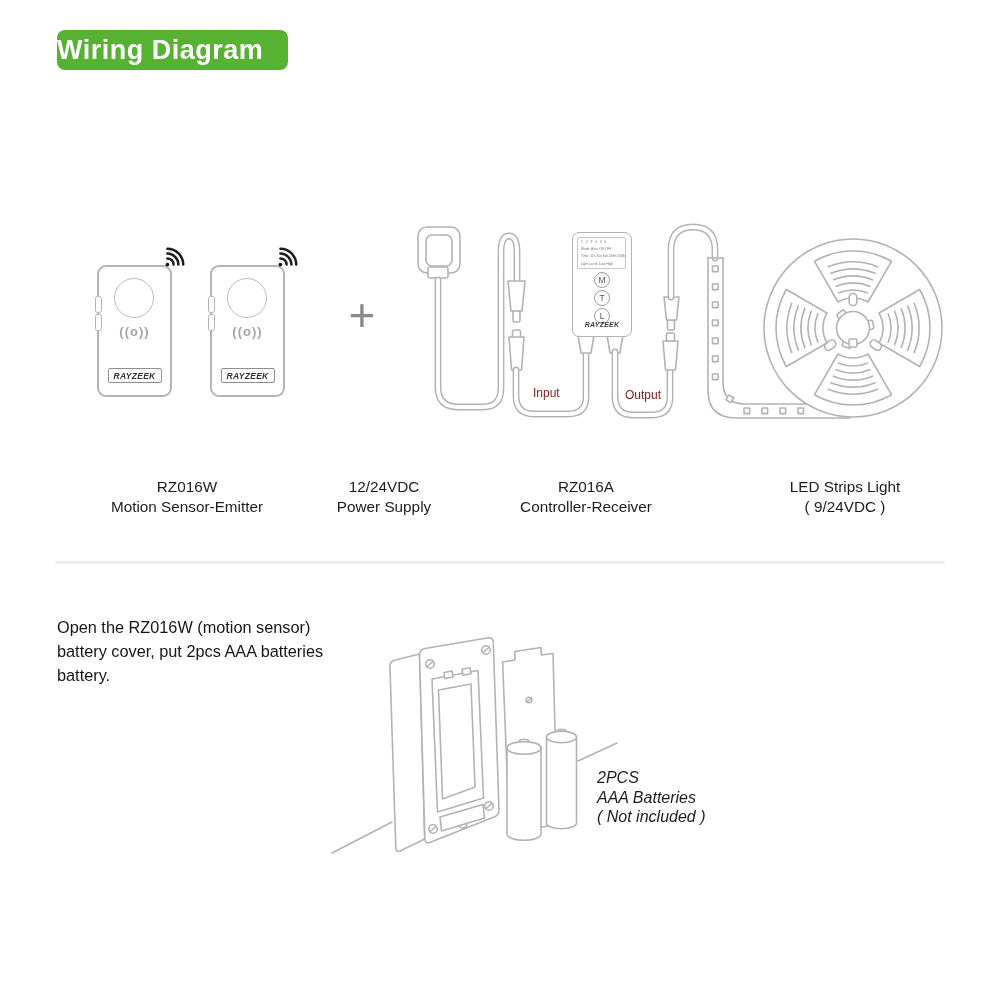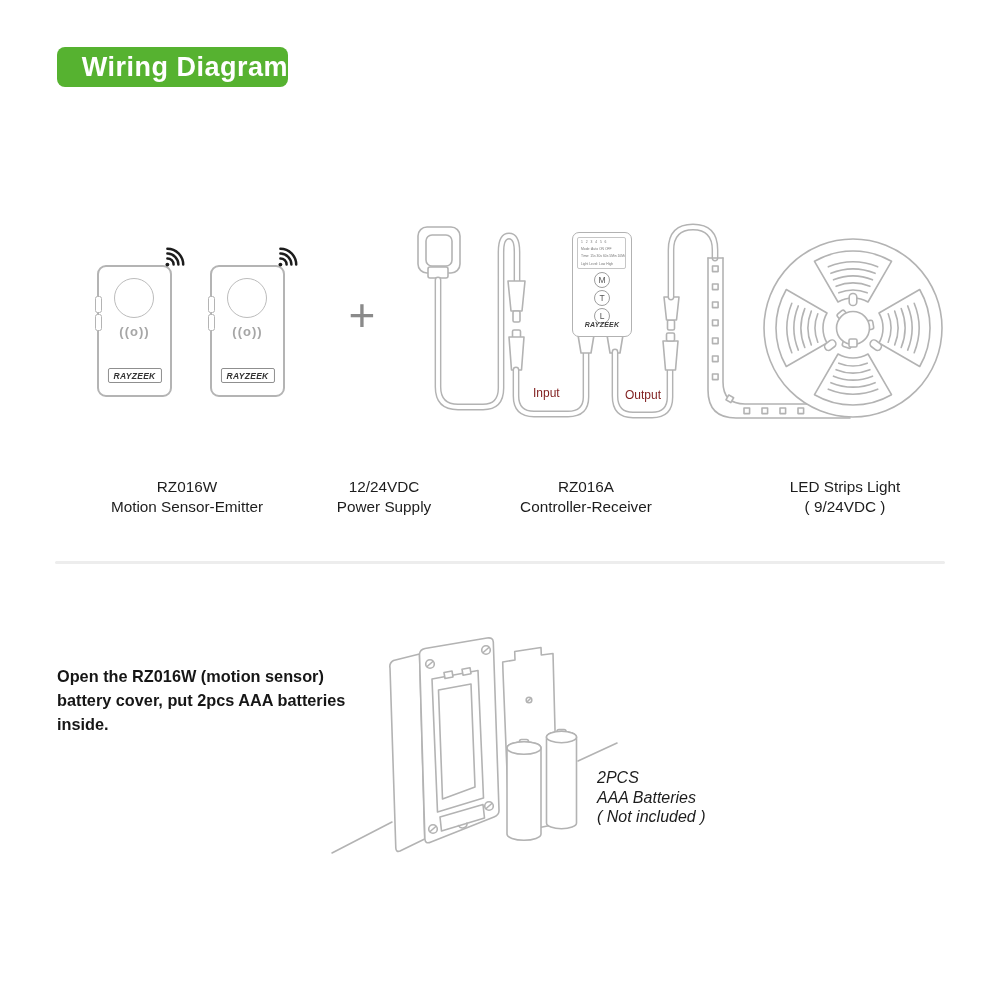--- a/index.html
+++ b/index.html
@@ -1,21 +1,21 @@
 <!DOCTYPE html>
 <html><head>
 <meta charset="utf-8">
 <style>
   html,body{margin:0;padding:0;background:#fff;}
   #page{position:relative;width:1000px;height:1000px;background:#fff;overflow:hidden;
         font-family:"Liberation Sans","DejaVu Sans",sans-serif;color:#1c1c1c;}
   .abs{position:absolute;}
   
-  .badge{left:57px;top:47px;width:231px;height:40px;background:#56b230;border-radius:8px;
-         color:#fff;font-weight:bold;font-size:27px;line-height:40px;text-align:right;letter-spacing:.5px;}
+  .badge{left:57px;top:30px;width:231px;height:40px;background:#56b230;border-radius:8px;
+         color:#fff;font-weight:bold;font-size:27px;line-height:40px;text-align:left;letter-spacing:.5px;}
   
   .intro{left:57px;top:105px;font-size:16.5px;line-height:24.5px;color:#161616;}
   
   .sensor{width:71px;height:128px;border:2px solid #b4b4b4;border-radius:9px;background:#fff;}
   .sensor .lens{position:absolute;left:15px;top:11px;width:38px;height:38px;border:1.6px solid #bcbcbc;border-radius:50%;}
   .sensor .sig{position:absolute;left:0;top:57px;width:100%;text-align:center;font-size:13px;font-weight:bold;color:#a6a6a6;letter-spacing:1px;}
   .sensor .logo{position:absolute;left:50%;bottom:12px;transform:translateX(-50%);border:1.3px solid #8f8f8f;border-radius:2px;
          padding:1.5px 5px;font-size:8.5px;font-style:italic;font-weight:800;color:#333;letter-spacing:.3px;white-space:nowrap;background:#fff;}
   .sensor .tab{position:absolute;left:-4.5px;width:5px;height:15px;border:1.4px solid #b4b4b4;border-radius:2.5px;background:#fff;}
   .sensor .wifi{position:absolute;right:-17px;top:-20px;width:23px;height:21px;}
@@ -29,21 +29,21 @@
   .ctl-btn{position:absolute;left:21px;width:14px;height:14px;border:1.3px solid #9e9e9e;border-radius:50%;
            font-size:8.5px;line-height:14px;text-align:center;color:#555;background:#fff;}
   .ctl-brand{position:absolute;left:0;bottom:8px;width:100%;text-align:center;font-size:7px;font-style:italic;font-weight:800;color:#3c3c3c;letter-spacing:.2px;}
   
   .wirelabel{font-size:12px;color:#7f1d1d;}
   
   .caption{top:469px;text-align:center;font-size:15.3px;line-height:20px;color:#1d1d1d;margin-top:8px;}
   
   .divider{left:55px;top:561px;width:890px;height:3px;background:#ededed;border-radius:2px;}
   
-  .instruction{left:57px;top:664px;font-size:16.3px;line-height:24px;color:#161616;font-weight:bold;}
+  .instruction{left:57px;top:615px;font-size:16.3px;line-height:24px;color:#161616;}
   .note{left:597px;top:768px;font-size:16px;line-height:19.5px;color:#1c1c1c;font-style:italic;}
   
   .ln{stroke:#b3b3b3;stroke-width:1.6;fill:none;stroke-linejoin:round;stroke-linecap:round;}
   .lnf{stroke:#b3b3b3;stroke-width:1.6;fill:#fff;stroke-linejoin:round;stroke-linecap:round;}
   .cable-o{stroke:#b3b3b3;stroke-width:6.8;fill:none;stroke-linecap:round;}
   .cable-i{stroke:#fff;stroke-width:3.9;fill:none;stroke-linecap:round;}
   .wifi-arc{stroke:#1c1c1c;stroke-width:2.5;fill:none;stroke-linecap:round;}
 </style>
 </head>
 <body>
@@ -236,21 +236,21 @@
   <div class="abs caption" style="left:755px;width:180px;">
     <div>LED Strips Light</div>
     <div>( 9/24VDC )</div>
   </div>
 
   <div class="abs divider"></div>
 
   <div class="abs instruction">
     <div>Open the RZ016W (motion sensor)</div>
     <div>battery cover, put 2pcs AAA batteries</div>
-    <div>inside.</div>
+    <div>battery.</div>
   </div>
 
   <div class="abs note">
     <div>2PCS</div>
     <div>AAA Batteries</div>
     <div>( Not included )</div>
   </div>
 
 </div>
 

